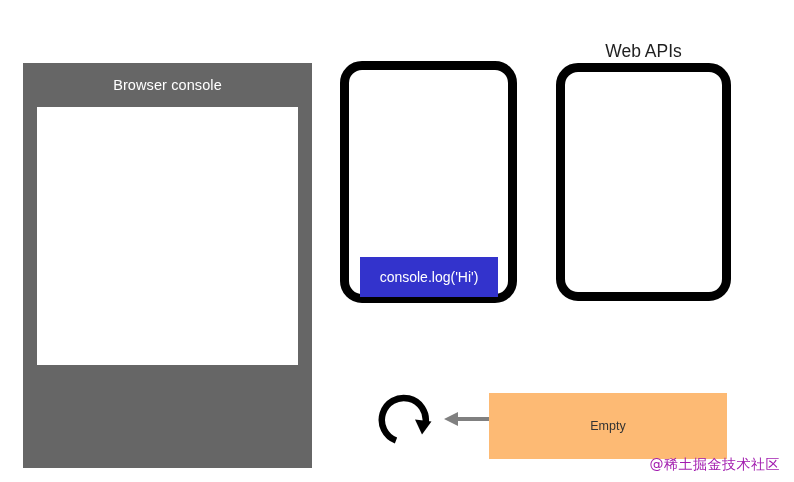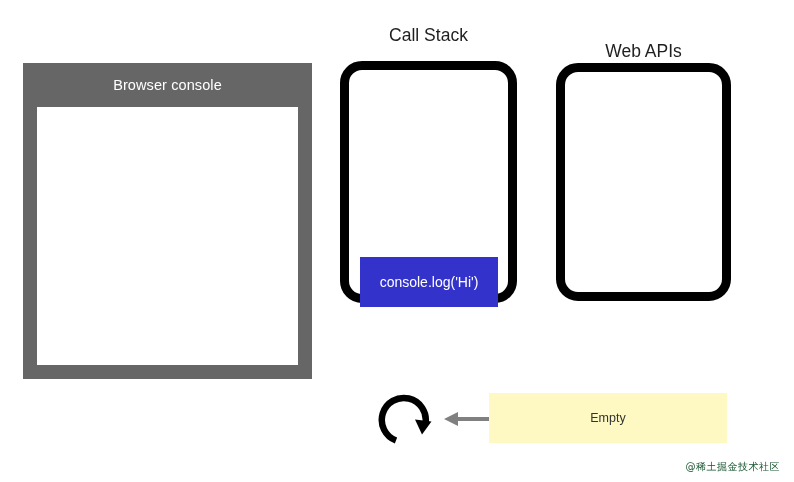--- a/index.html
+++ b/index.html
@@ -20,21 +20,21 @@
     height: 482px;
     background: #ffffff;
   }
 
   
   .console-panel {
     position: absolute;
     left: 23px;
     top: 63px;
     width: 289px;
-    height: 316px;
+    height: 405px;
     background: #666666;
     box-sizing: border-box;
   }
   .console-title {
     position: absolute;
     left: 0;
     top: 0;
     width: 100%;
     height: 44px;
     line-height: 44px;
@@ -92,21 +92,21 @@
     width: 175px;
     margin-top: 16px;
   }
 
   
   .stack-frame {
     position: absolute;
     left: 360px;
     top: 257px;
     width: 138px;
-    height: 50px;
+    height: 40px;
     background: #3333cc;
     color: #ffffff;
     font-size: 14px;
     font-family: "Liberation Sans", sans-serif;
     display: flex;
     align-items: center;
     justify-content: center;
     box-sizing: border-box;
   }
 
@@ -137,56 +137,55 @@
   #callback-queue-title {
     left: 489px;
     top: 360px;
     width: 238px;
   }
   .queue-box {
     position: absolute;
     left: 489px;
     top: 393px;
     width: 238px;
-    height: 50px;
-    background: #fef9c3;
+    height: 66px;
+    background: #fdba74;
     display: flex;
     align-items: center;
     justify-content: center;
     box-sizing: border-box;
   }
   .queue-box-label {
     color: #333333;
     font-size: 12.5px;
     font-family: "Liberation Sans", sans-serif;
   }
 
   
   .watermark {
     position: absolute;
     right: 14px;
     bottom: 8px;
-    color: #14532d;
-    font-size: 10px;
+    color: #a21caf;
+    font-size: 14px;
     font-family: "DejaVu Sans", sans-serif;
     letter-spacing: 0.5px;
     white-space: nowrap;
   }
 </style>
 </head>
 <body>
 
 <div id="stage">
 
   <div class="console-panel">
     <div class="console-title">Browser console</div>
     <div class="console-screen"></div>
   </div>
 
-  <div class="box-title" id="call-stack-title">Call Stack</div>
   <div class="rounded-box" id="call-stack-box"></div>
   <div class="stack-frame">console.log('Hi')</div>
 
   <div class="box-title" id="web-apis-title">Web APIs</div>
   <div class="rounded-box" id="web-apis-box"></div>
 
   <div class="event-loop-icon">
     <svg viewBox="0 0 58 58" width="58" height="58" xmlns="http://www.w3.org/2000/svg">
       <path d="M18 51.5 A 22 22 0 1 1 47.5 34.5" fill="none" stroke="#000000" stroke-width="6.5" stroke-linecap="butt"></path>
       <polygon points="53.5,32.5 44.0,45.5 37.0,30.5" fill="#000000"></polygon>

